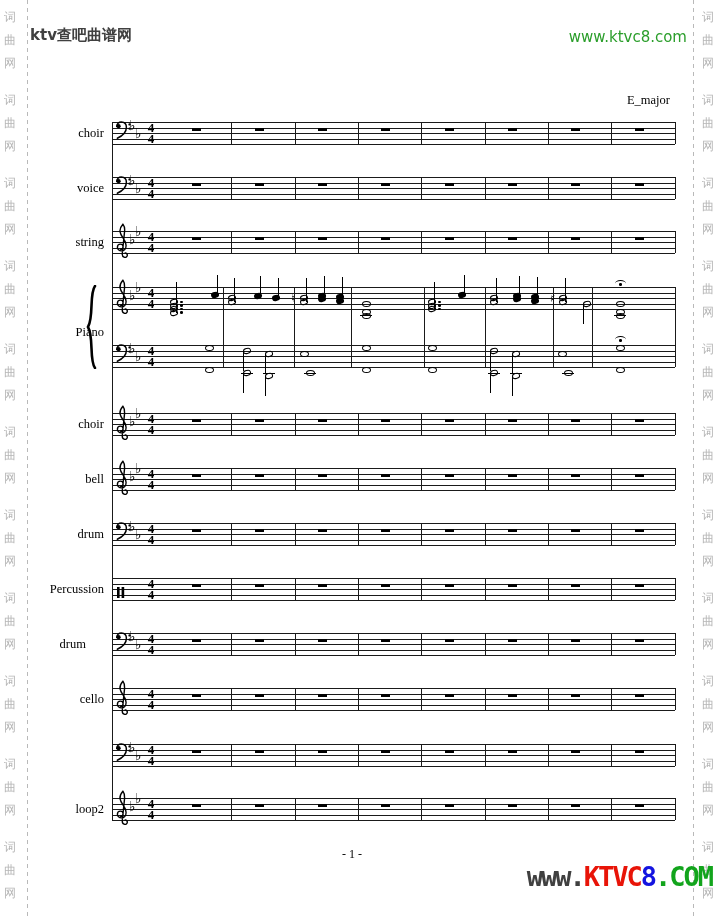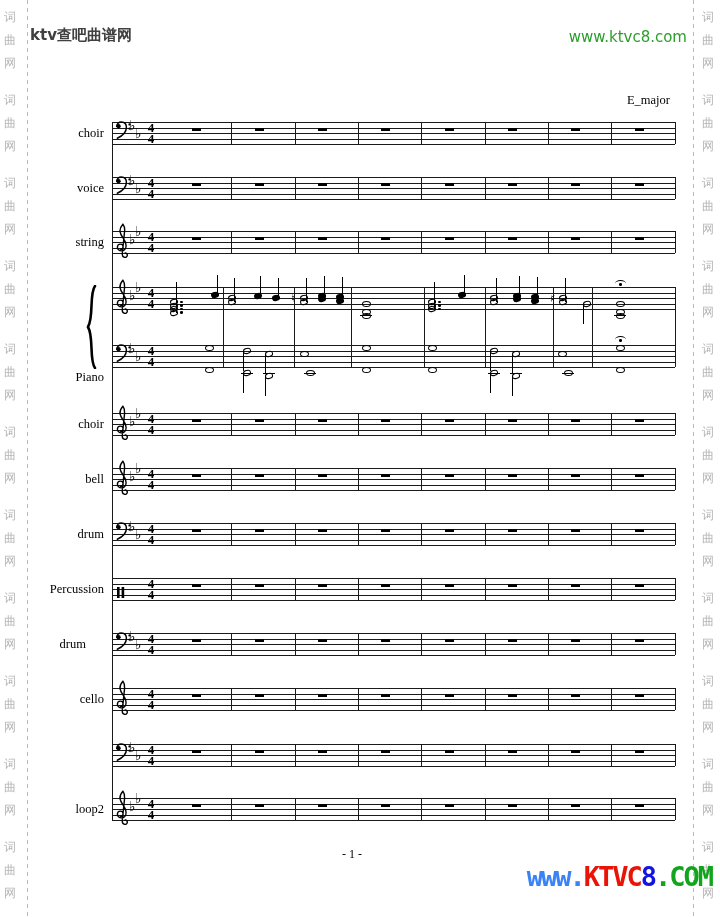--- a/index.html
+++ b/index.html
@@ -253,21 +253,21 @@
       <div class="vline" style="left: 611px; top: 231px; height: 22px;"></div>
       <div class="vline" style="left: 675px; top: 231px; height: 22px;"></div>
       <div class="rest" style="left: 191.5px; top: 236.5px;"></div>
       <div class="rest" style="left: 254.5px; top: 236.5px;"></div>
       <div class="rest" style="left: 317.5px; top: 236.5px;"></div>
       <div class="rest" style="left: 380.5px; top: 236.5px;"></div>
       <div class="rest" style="left: 444.5px; top: 236.5px;"></div>
       <div class="rest" style="left: 507.5px; top: 236.5px;"></div>
       <div class="rest" style="left: 570.5px; top: 236.5px;"></div>
       <div class="rest" style="left: 634.5px; top: 236.5px;"></div>
-      <div class="slabel" style="left: 18px; top: 325px; margin-top: 45px;">Piano</div>
+      <div class="slabel" style="left: 18px; top: 325px;">Piano</div>
       <div class="sline" style="left: 112px; top: 287px; width: 563px;"></div>
       <div class="sline" style="left: 112px; top: 292.5px; width: 563px;"></div>
       <div class="sline" style="left: 112px; top: 298px; width: 563px;"></div>
       <div class="sline" style="left: 112px; top: 303.5px; width: 563px;"></div>
       <div class="sline" style="left: 112px; top: 309px; width: 563px;"></div>
       <div class="clef" style="left: 114px; top: 279px;"><svg width="16" height="38" viewBox="0 0 16 38">
           <path d="M8.9,1.2 C6.9,3.4 5.7,6 6,8.7 C6.3,11.3 7.9,13.4 9.5,15.6 C11.2,17.9 12.1,20 12.1,22.6 C12.1,25.7 10,27.9 7.5,27.9 C5.1,27.9 3.4,26.3 3.4,24.2 C3.4,22.4 4.8,21.1 6.4,21.1 C7.9,21.1 9.1,22.3 9.1,23.8 C9.1,25.2 8,26.3 6.6,26.3 M8.9,1.2 C10.3,3.1 10.9,5.5 10.6,8.1 L8.3,30.5 C8.1,32.3 8.7,33.7 10.1,34.2 C11.6,34.7 13.1,33.9 13.3,32.5 C13.5,31.1 12.5,29.9 11.1,29.9" fill="none" stroke="#000" stroke-width="1.4" stroke-linecap="round"></path>
         </svg></div>
       <div class="flat" style="left: 129px; top: 288px;">♭</div>
       <div class="flat" style="left: 135px; top: 279.75px;">♭</div>
@@ -627,14 +627,14 @@
       <div class="rest" style="left: 254.5px; top: 803.5px;"></div>
       <div class="rest" style="left: 317.5px; top: 803.5px;"></div>
       <div class="rest" style="left: 380.5px; top: 803.5px;"></div>
       <div class="rest" style="left: 444.5px; top: 803.5px;"></div>
       <div class="rest" style="left: 507.5px; top: 803.5px;"></div>
       <div class="rest" style="left: 570.5px; top: 803.5px;"></div>
       <div class="rest" style="left: 634.5px; top: 803.5px;"></div>
     </div>
 
   <div class="pgnum">- 1 -</div>
-  <div class="logo"><span style="color: #3b82f6;">www.</span><span style="color: rgb(232, 20, 8);">KTVC</span><span style="color: rgb(20, 20, 224);">8</span><span style="color: rgb(18, 164, 28);">.COM</span></div>
+  <div class="logo"><span style="color: #404040;">www.</span><span style="color: rgb(232, 20, 8);">KTVC</span><span style="color: rgb(20, 20, 224);">8</span><span style="color: rgb(18, 164, 28);">.COM</span></div>
 </div>
 
 </body></html>

